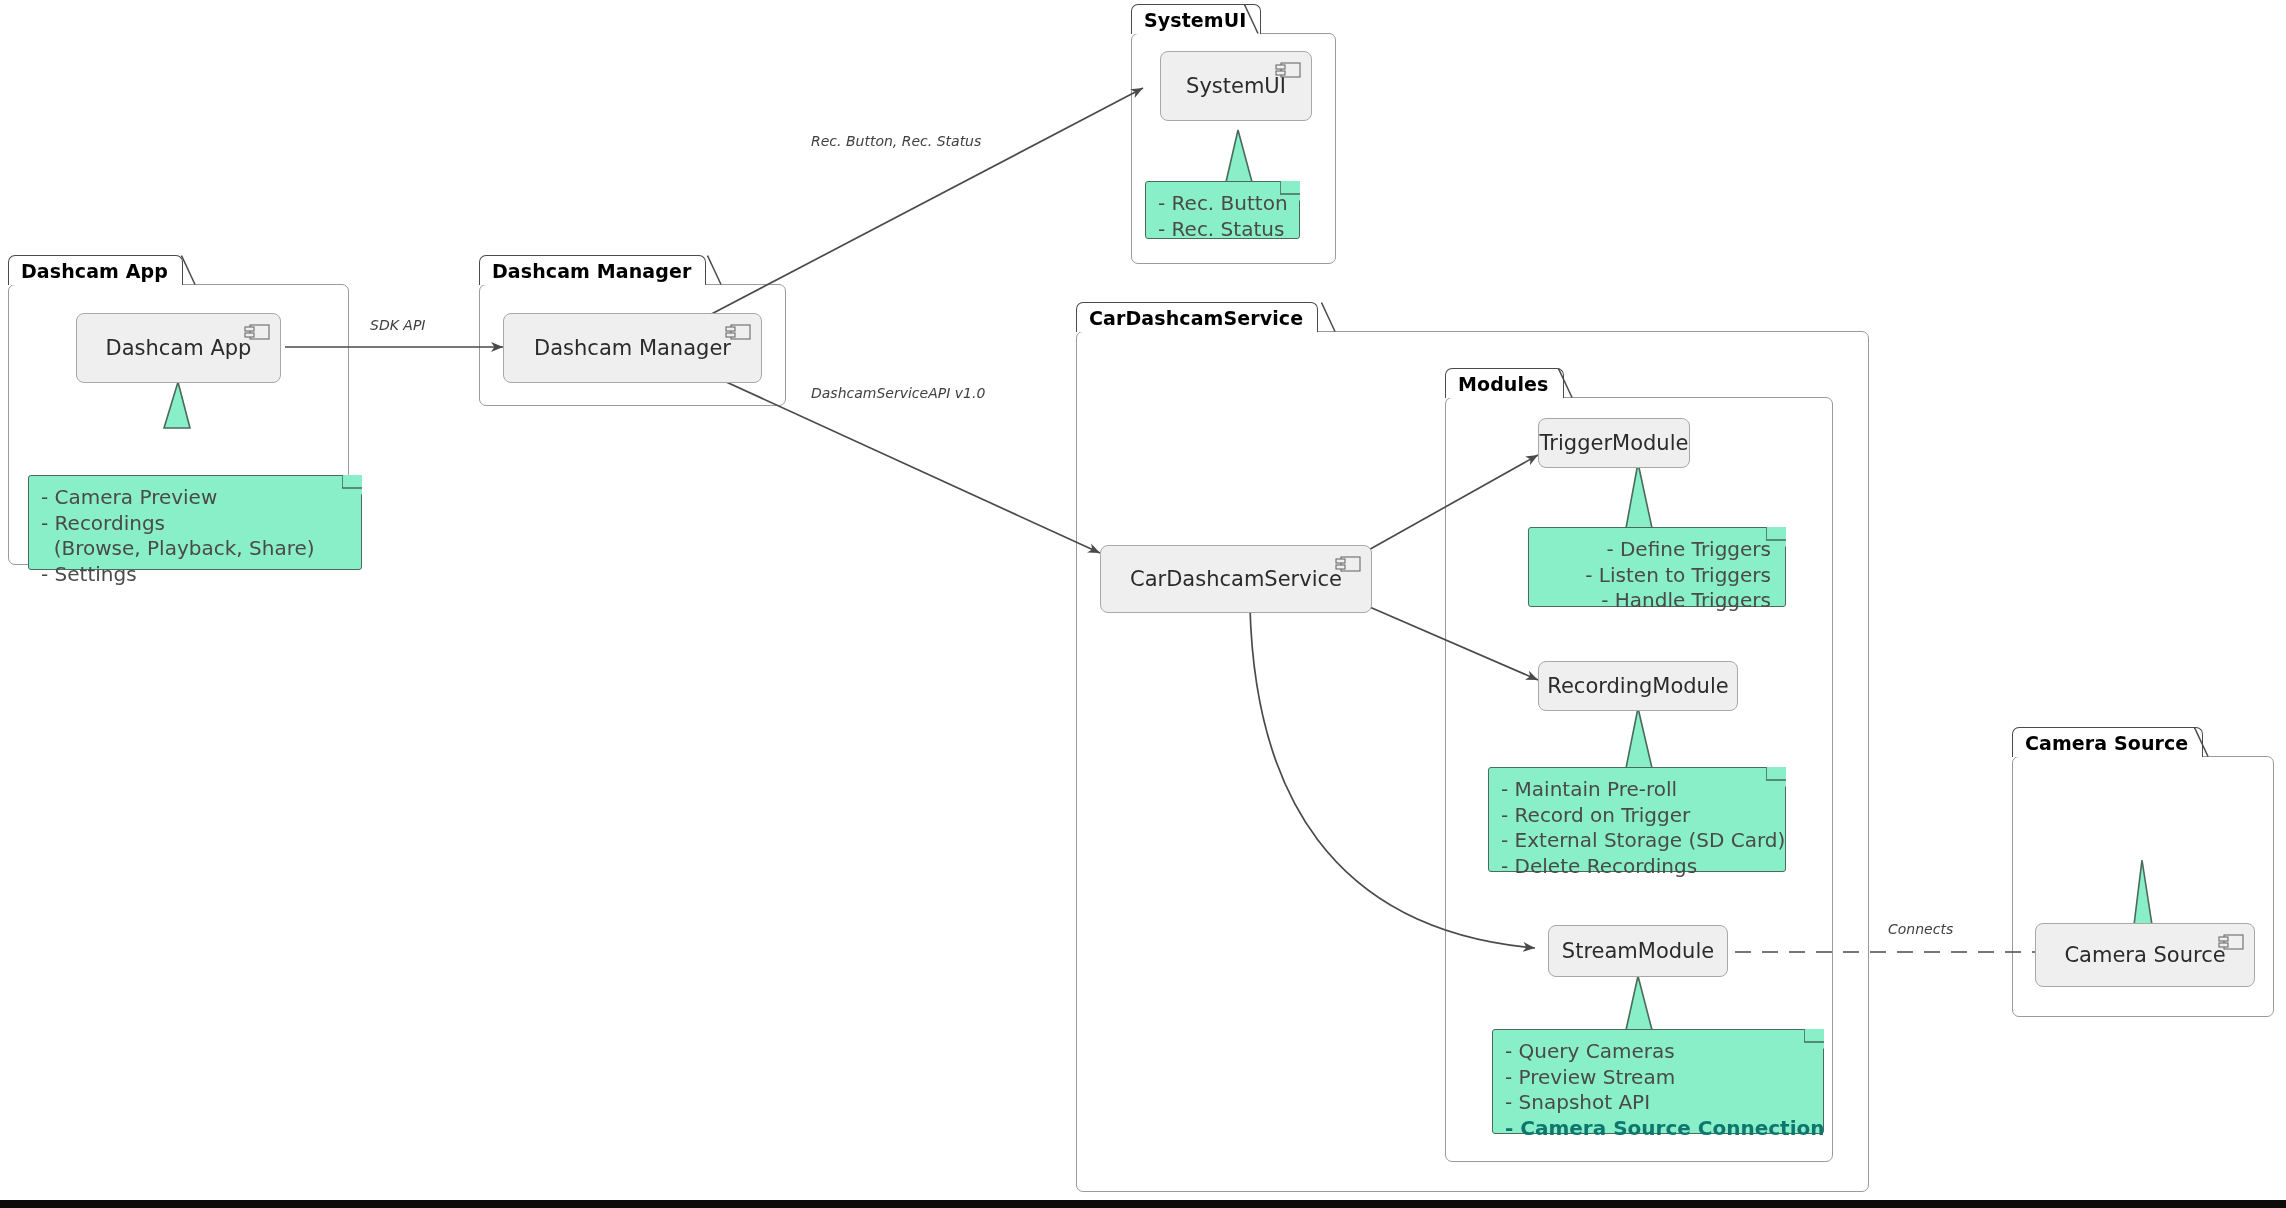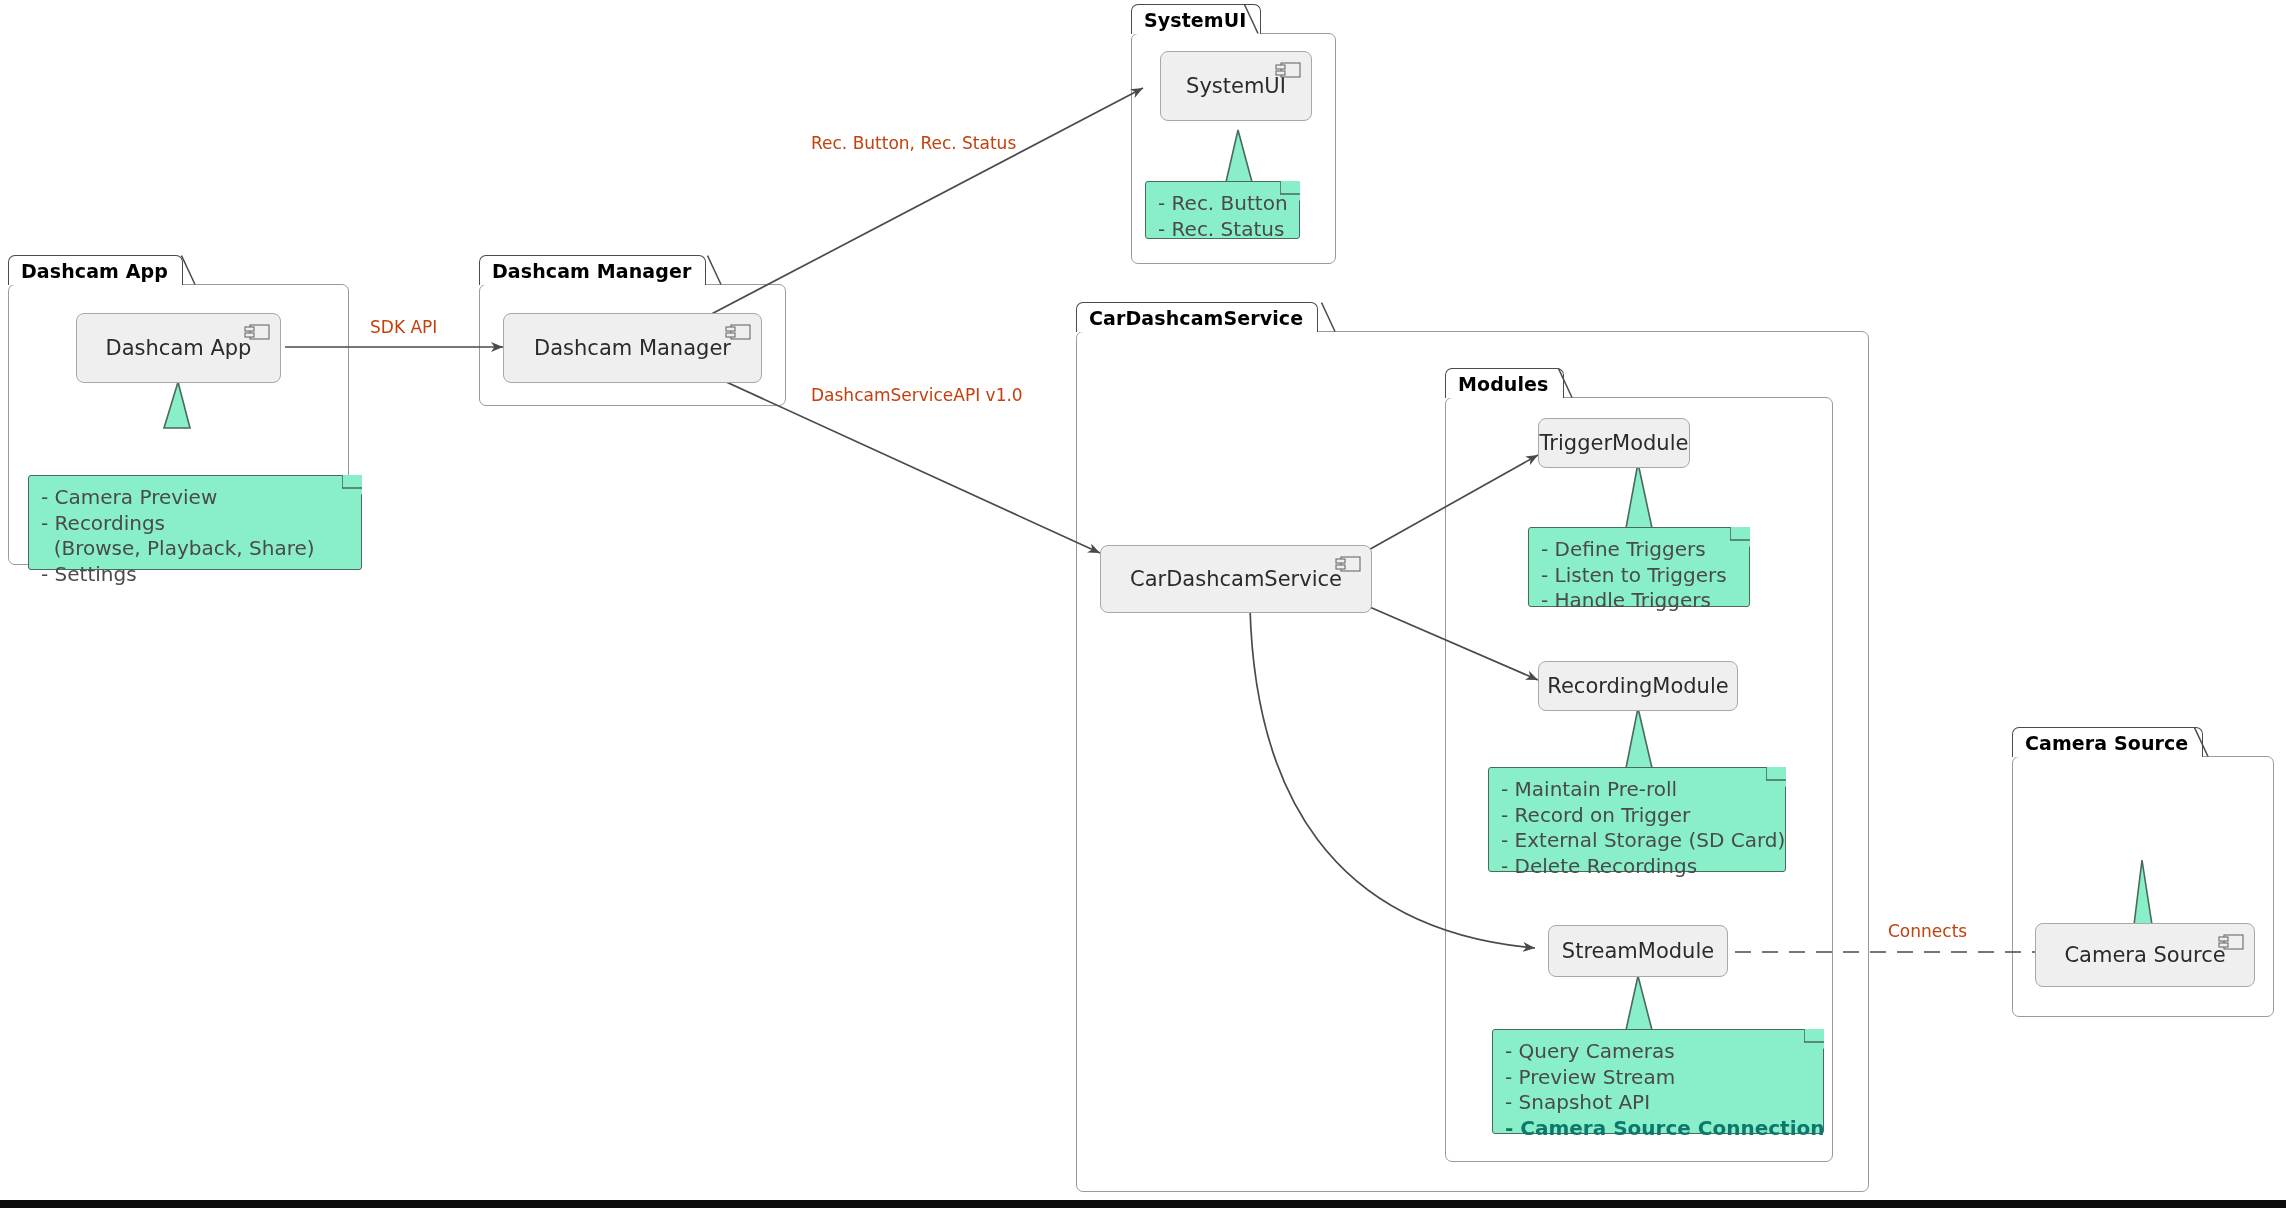--- a/index.html
+++ b/index.html
@@ -124,25 +124,26 @@
     left: 0;
     top: 0;
     width: 2286px;
     height: 1208px;
     z-index: 4;
     pointer-events: none;
   }
 
   .edge-label {
     position: absolute;
-    font-size: 17px;
-    color: #c2410c;
+    font-size: 14px;
+    color: #404040;
     white-space: nowrap;
     z-index: 8;
     background: transparent;
+    font-style: italic;
   }
 
   .bottom-band {
     position: absolute;
     left: 0;
     bottom: 0;
     width: 2286px;
     height: 8px;
     background: #0c0c0c;
     z-index: 20;
@@ -284,21 +285,21 @@
     </div>
     <svg class="pkg-tab-slash" style="left:113px;">
       <path d="M0.5,0.5 L14,29.5" stroke="#4a4a4a" stroke-width="1.5" fill="none"></path>
     </svg>
     <div class="pkg-body" style="left:0; top:29px; width:388px; height:765px;"></div>
   </div>
 
   <div class="comp" style="left:1538px; top:418px; width:152px; height:50px;">
     <span class="comp-label">TriggerModule</span>
   </div>
-  <div class="note" style="left:1528px; top:527px; width:222px; height:80px;">
+  <div class="note" style="left:1528px; top:527px; width:258px; height:80px;text-align:right;">
     <svg class="note-fold" viewBox="0 0 20 20">
       <path d="M0,0 L20,0 L20,20 Z" fill="#88efc8" stroke="none"></path>
       <path d="M0,0 L0,13 L20,13" fill="#88efc8" stroke="#4a6a5c" stroke-width="1.6"></path>
     </svg>
     <div class="note-line">- Define Triggers</div>
     <div class="note-line">- Listen to Triggers</div>
     <div class="note-line">- Handle Triggers</div>
   </div>
 
   <div class="comp" style="left:1538px; top:661px; width:200px; height:50px;">

